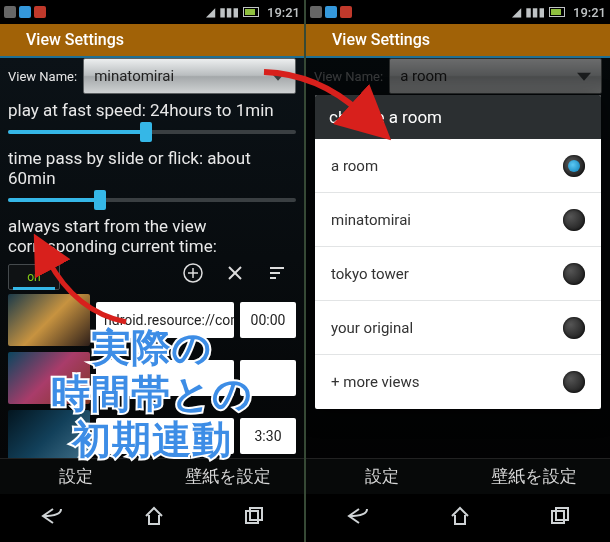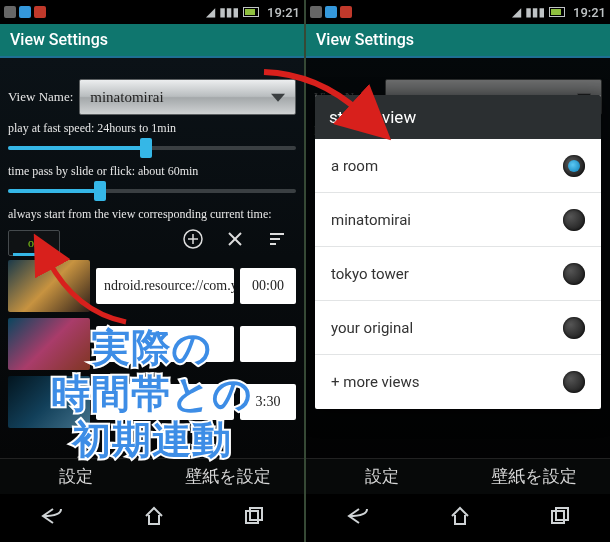--- a/index.html
+++ b/index.html
@@ -41,37 +41,36 @@
   }
   .statusbar .batt::after{content:"";position:absolute;left:1px;top:1px;bottom:1px;width:70%;background:#8fbf3f;}
   .statusbar .time { margin-left: 4px; font-weight: 500;}
   .statusbar-left{display:flex;gap:3px;margin-right:auto;align-items:center;}
   .ic-mini{width:12px;height:12px;background:#666;border-radius:2px;}
   .ic-mini.red{background:#c0392b;}
   .ic-mini.blu{background:#3498db;}
   
   .header {
     height: 34px;
-    background: #0f766e;
+    background: #a16207;
     color: #fff;
     font-size: 16px;
     font-weight: 500;
-    padding: 6px 10px;
+    padding: 6px 26px;
     border-bottom: 2px solid #1f6f93;
   }
   
   .content {
     position:absolute;
     top:58px; left:0; right:0; bottom:48px;
     background: linear-gradient(#0b1217,#050607);
     color:#e6e6e6;
     font-size:13px;
-    padding:21px 8px;
+    padding:0 8px;
     overflow:hidden;
-    font-family:Liberation Serif, serif;
   }
   .row { display:flex; align-items:center; gap:6px; margin-bottom:6px;}
   .label { color:#e6e6e6; font-size:13px;}
   .spinner {
     flex:1;
     height:36px;
     background: linear-gradient(#eceeef,#b9bdbf 48%,#a4a8aa 52%,#cfd2d3);
     border:1px solid #5b5f61;
     border-radius:2px;
     display:flex;
@@ -80,21 +79,21 @@
     color:#222;
     font-size:15px;
     position:relative;
   }
   .spinner::after{
     content:"";
     position:absolute;
     right:10px;top:50%;transform:translateY(-40%);
     width:0;height:0;border-left:7px solid transparent;border-right:7px solid transparent;border-top:8px solid #3b3f41;
   }
-  .setting-text { margin-top:6px; margin-bottom:4px; color:#e8e8e8; font-size:12px;}
+  .setting-text { margin-top:6px; margin-bottom:4px; color:#e8e8e8; font-size:17px;}
   .slider-track {
     height:18px;
     position:relative;
     background:transparent;
   }
   .slider-track .bar {
     position:absolute;left:0;top:6px;right:0;height:4px;
     background:#3a3f42;
     border-radius:2px;
   }
@@ -352,21 +351,21 @@
       <div class="spinner">
         <span>a room</span>
       </div>
     </div>
     <div class="setting-text">play at fast speed: 24hours to 1min</div>
   </div>
 
   <div class="scrim"></div>
 
   <div class="dialog">
-    <div class="dialog-head">start a view</div>
+    <div class="dialog-head">choose a room</div>
     <div class="dialog-row">
       <span>a room</span>
       <span class="radio sel"></span>
     </div>
     <div class="dialog-row">
       <span>minatomirai</span>
       <span class="radio"></span>
     </div>
     <div class="dialog-row">
       <span>tokyo tower</span>

